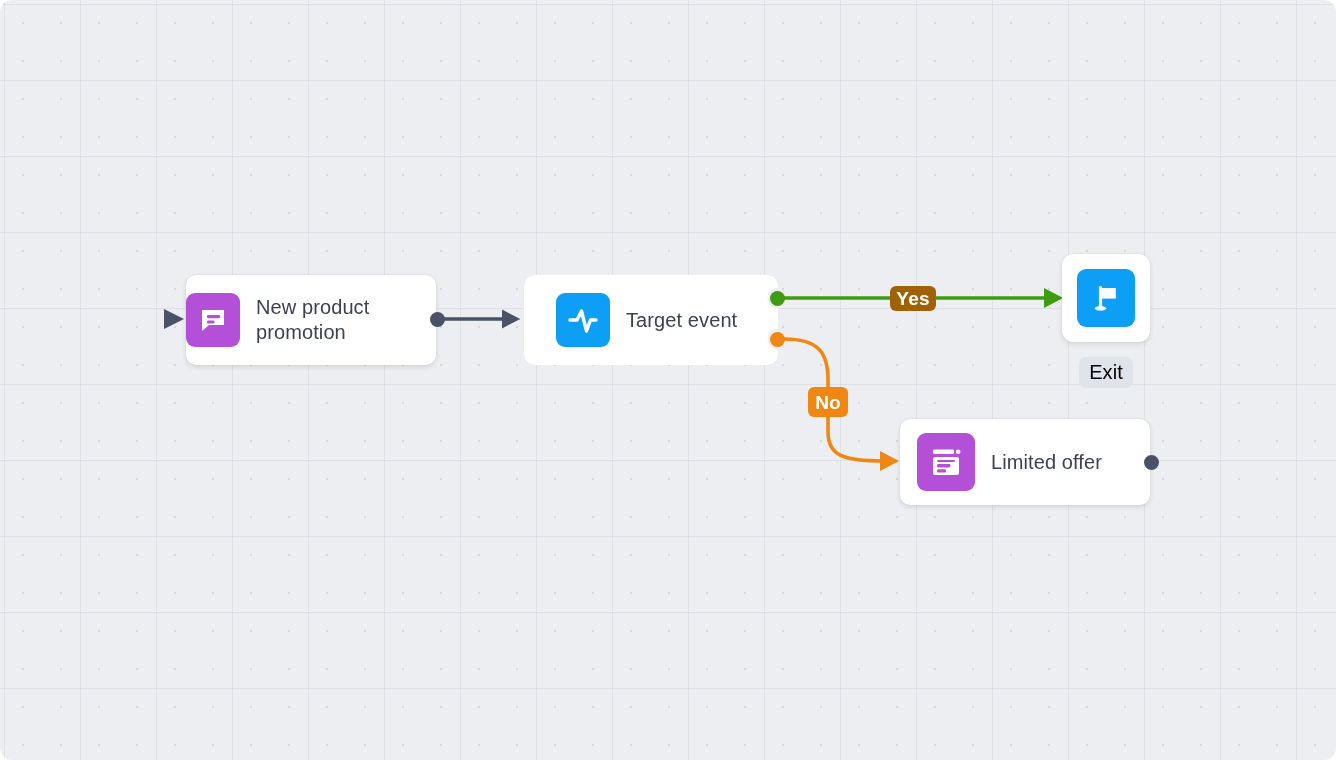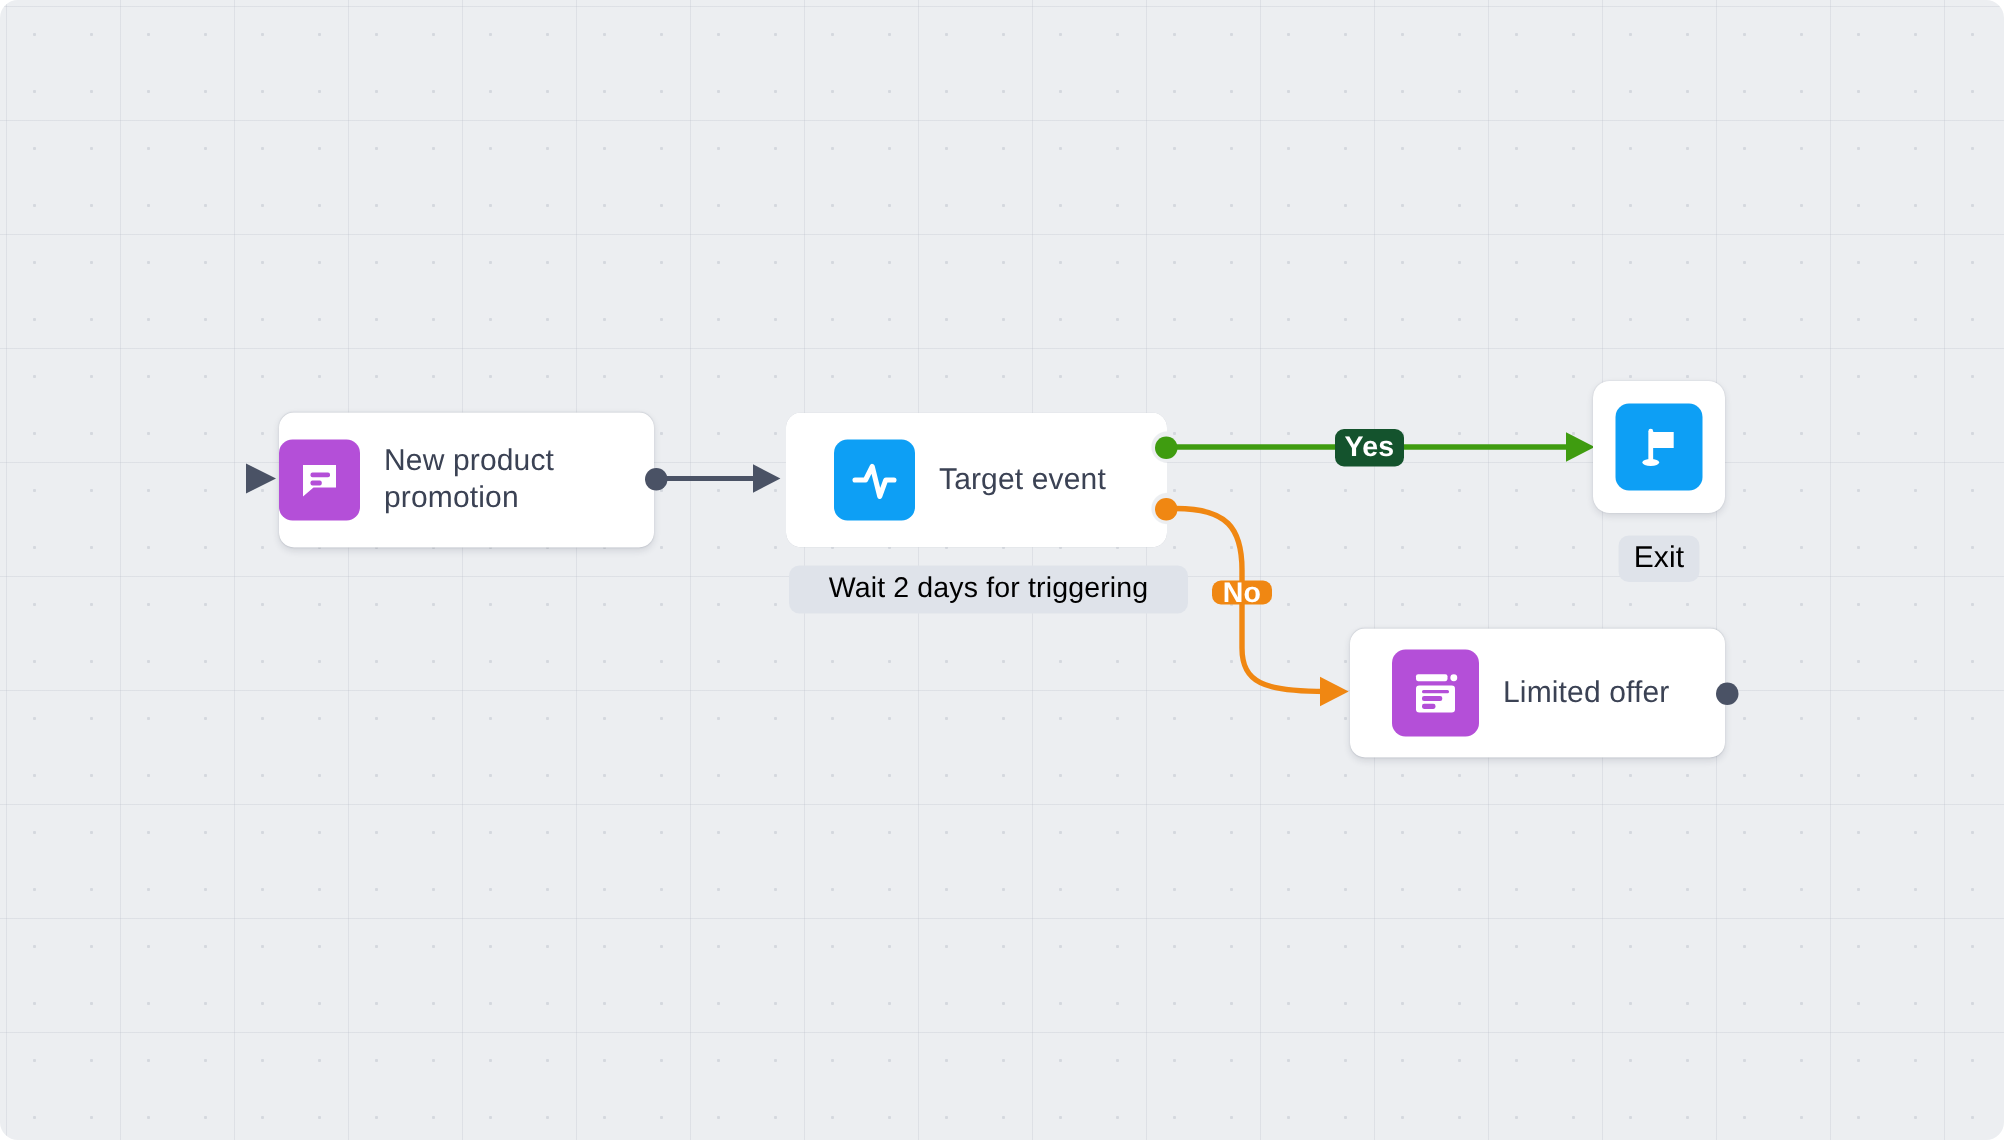--- a/index.html
+++ b/index.html
@@ -91,21 +91,21 @@
     -webkit-mask-composite: source-in;
     mask-image:
       radial-gradient(circle 11px at 254px 23px, transparent 10px, #000 10.8px),
       radial-gradient(circle 11px at 254px 64px, transparent 10px, #000 10.8px);
     mask-composite: intersect;
   }
   
   #node-offer {
     left: 900px; top: 419px;
     width: 250px; height: 86px;
-    padding-left: 28px;
+    padding-left: 17px;
     gap: 16px;
   }
   #node-offer .node-icon { width: 58px; height: 58px; }
 
   
   .dot {
     position: absolute;
     width: 15px; height: 15px;
     border-radius: 50%;
   }
@@ -122,25 +122,25 @@
     font-weight: bold;
     line-height: 1;
     display: flex;
     align-items: center;
     justify-content: center;
     letter-spacing: 0.2px;
   }
   #badge-yes {
     left: 890px; top: 286px;
     width: 46px; height: 25px;
-    background: #14532d;
+    background: #a16207;
   }
   #badge-no {
     left: 808px; top: 387px;
-    width: 40px; height: 16px;
+    width: 40px; height: 30px;
     background: #f08712;
   }
 
   
   .pill {
     position: absolute;
     background: #dfe3ea;
     border-radius: 7px;
     color: #000000;
     font-size: 19px;
@@ -243,21 +243,20 @@
     <div class="node-icon" style="background:#0d9ff5;">
       <svg width="34" height="34" viewBox="0 0 34 34" xmlns="http://www.w3.org/2000/svg">
         <path d="M4 17 h7 l4.5 -9 l5 20 l4 -11 h5.5" fill="none" stroke="#ffffff" stroke-width="3.4" stroke-linecap="round" stroke-linejoin="round"></path>
       </svg>
     </div>
     <div class="node-title">Target event</div>
   </div>
   <div class="dot green" style="left:770px; top:291px;"></div>
   <div class="dot orange" style="left:770px; top:332px;"></div>
 
-  <div class="pill" id="label-wait">Wait 2 days for triggering</div>
 
   <div class="badge" id="badge-yes">Yes</div>
   <div class="badge" id="badge-no">No</div>
 
   <div id="node-exit">
     <div class="node-icon" style="background:#0d9ff5;">
       <svg width="34" height="34" viewBox="0 0 34 34" xmlns="http://www.w3.org/2000/svg">
         <path d="M11.5 6.5 v20" stroke="#ffffff" stroke-width="3.2" stroke-linecap="round"></path>
         <path d="M12.6 7 h14.2 v10.6 h-14.2 z" fill="#ffffff"></path>
         <ellipse cx="11.5" cy="27.3" rx="5.6" ry="2.3" fill="#ffffff"></ellipse>

